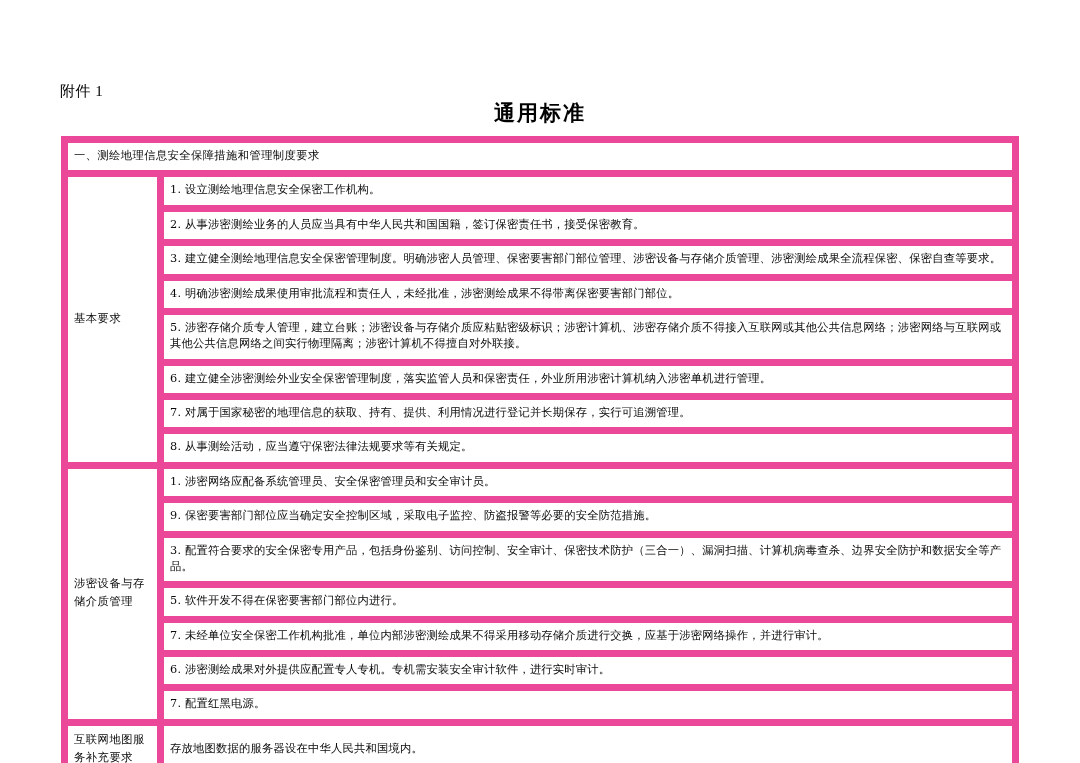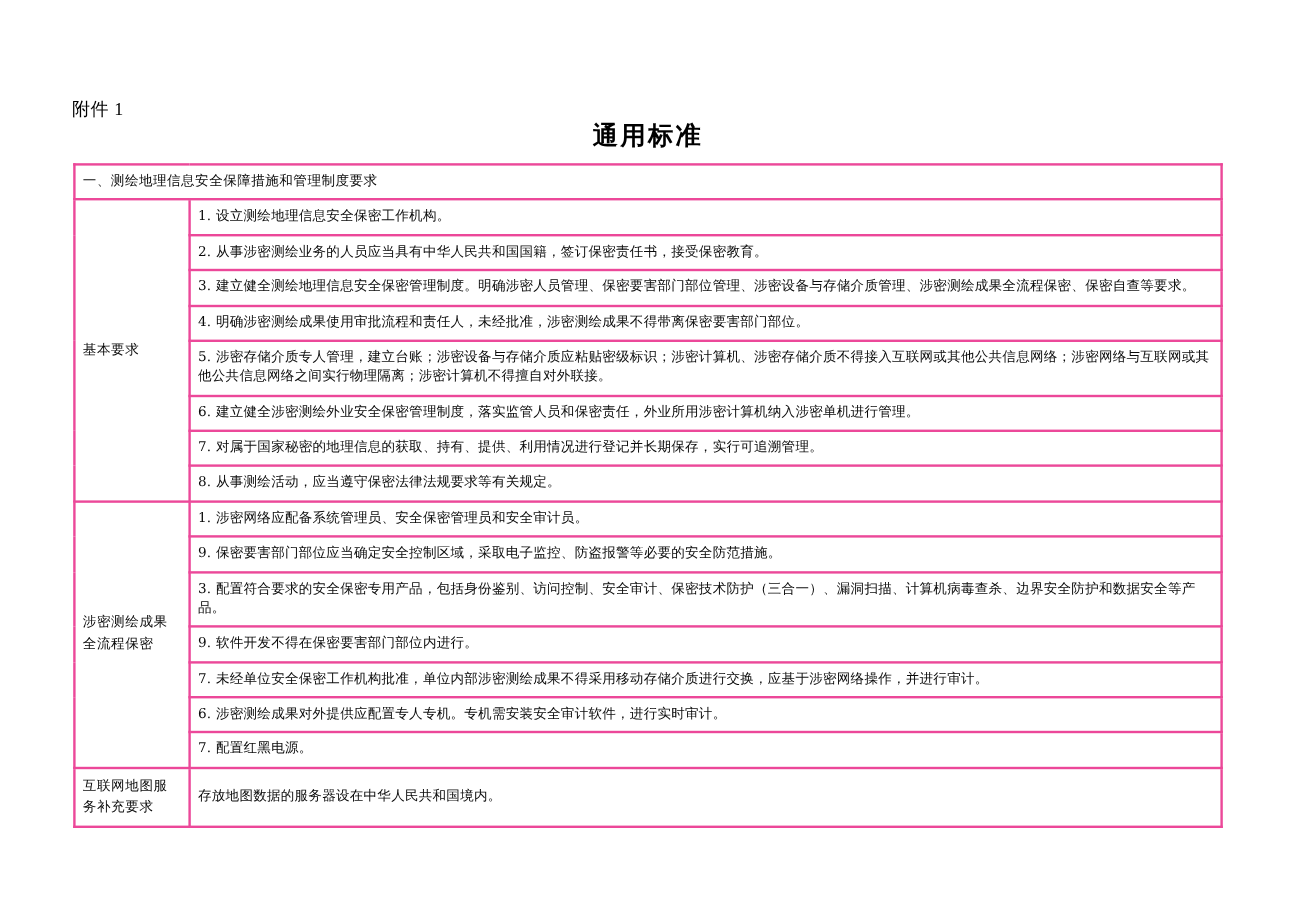--- a/index.html
+++ b/index.html
@@ -45,21 +45,21 @@
     position: absolute;
     left: 61px;
     top: 136px;
     width: 958px;
     border-collapse: collapse;
     table-layout: fixed;
     font-size: 11.5px;
     line-height: 1.45;
   }
   table.main td {
-    border: 2px solid #ec4899;
+    border: 7px solid #ec4899;
     padding: 5px 6px 6px 6px;
     vertical-align: middle;
     font-family: "DejaVu Serif", "Liberation Serif", serif;
     font-size: 11.3px;
     color: #0a0a0a;
   }
   td.section-header {
     font-size: 13px;
     padding: 7px 8px;
     letter-spacing: 0.4px;
@@ -119,31 +119,31 @@
         <td class="content">6. 建立健全涉密测绘外业安全保密管理制度，落实监管人员和保密责任，外业所用涉密计算机纳入涉密单机进行管理。</td>
       </tr>
       <tr>
         <td class="content">7. 对属于国家秘密的地理信息的获取、持有、提供、利用情况进行登记并长期保存，实行可追溯管理。</td>
       </tr>
       <tr>
         <td class="content">8. 从事测绘活动，应当遵守保密法律法规要求等有关规定。</td>
       </tr>
 
       <tr>
-        <td class="rowhead" rowspan="7">涉密测绘成果全流程保密</td>
+        <td class="rowhead" rowspan="7">涉密设备与存储介质管理</td>
         <td class="content">1. 涉密网络应配备系统管理员、安全保密管理员和安全审计员。</td>
       </tr>
       <tr>
         <td class="content">9. 保密要害部门部位应当确定安全控制区域，采取电子监控、防盗报警等必要的安全防范措施。</td>
       </tr>
       <tr>
         <td class="content">3. 配置符合要求的安全保密专用产品，包括身份鉴别、访问控制、安全审计、保密技术防护（三合一）、漏洞扫描、计算机病毒查杀、边界安全防护和数据安全等产品。</td>
       </tr>
       <tr>
-        <td class="content">9. 软件开发不得在保密要害部门部位内进行。</td>
+        <td class="content">5. 软件开发不得在保密要害部门部位内进行。</td>
       </tr>
       <tr>
         <td class="content">7. 未经单位安全保密工作机构批准，单位内部涉密测绘成果不得采用移动存储介质进行交换，应基于涉密网络操作，并进行审计。</td>
       </tr>
       <tr>
         <td class="content">6. 涉密测绘成果对外提供应配置专人专机。专机需安装安全审计软件，进行实时审计。</td>
       </tr>
       <tr>
         <td class="content">7. 配置红黑电源。</td>
       </tr>

